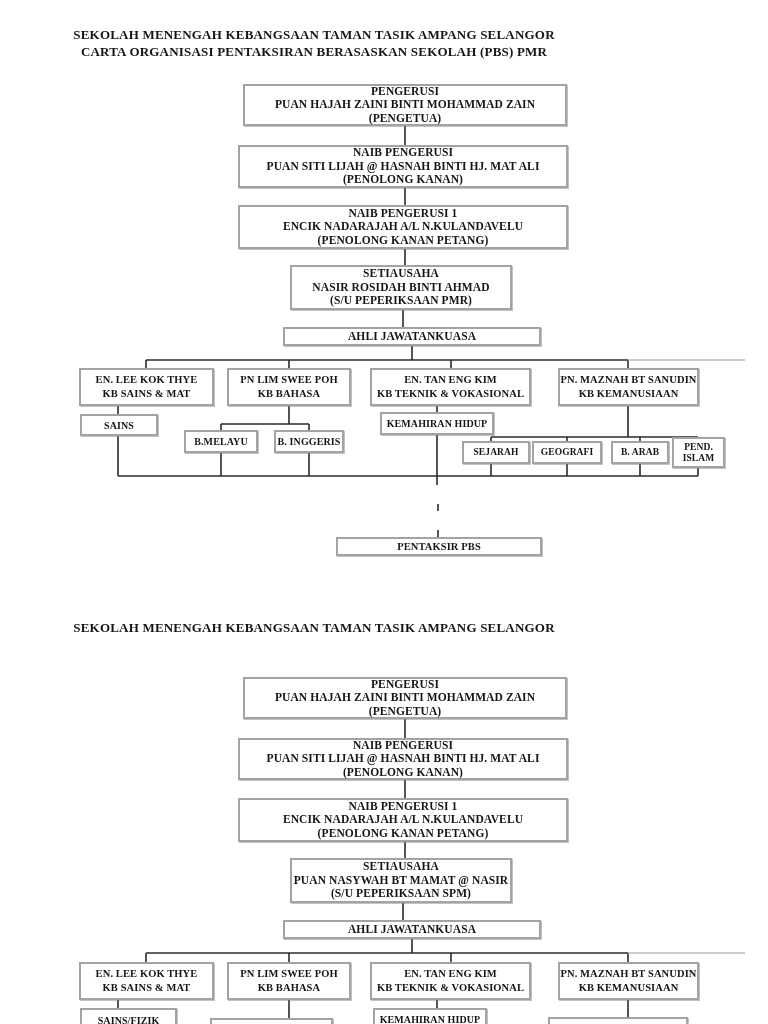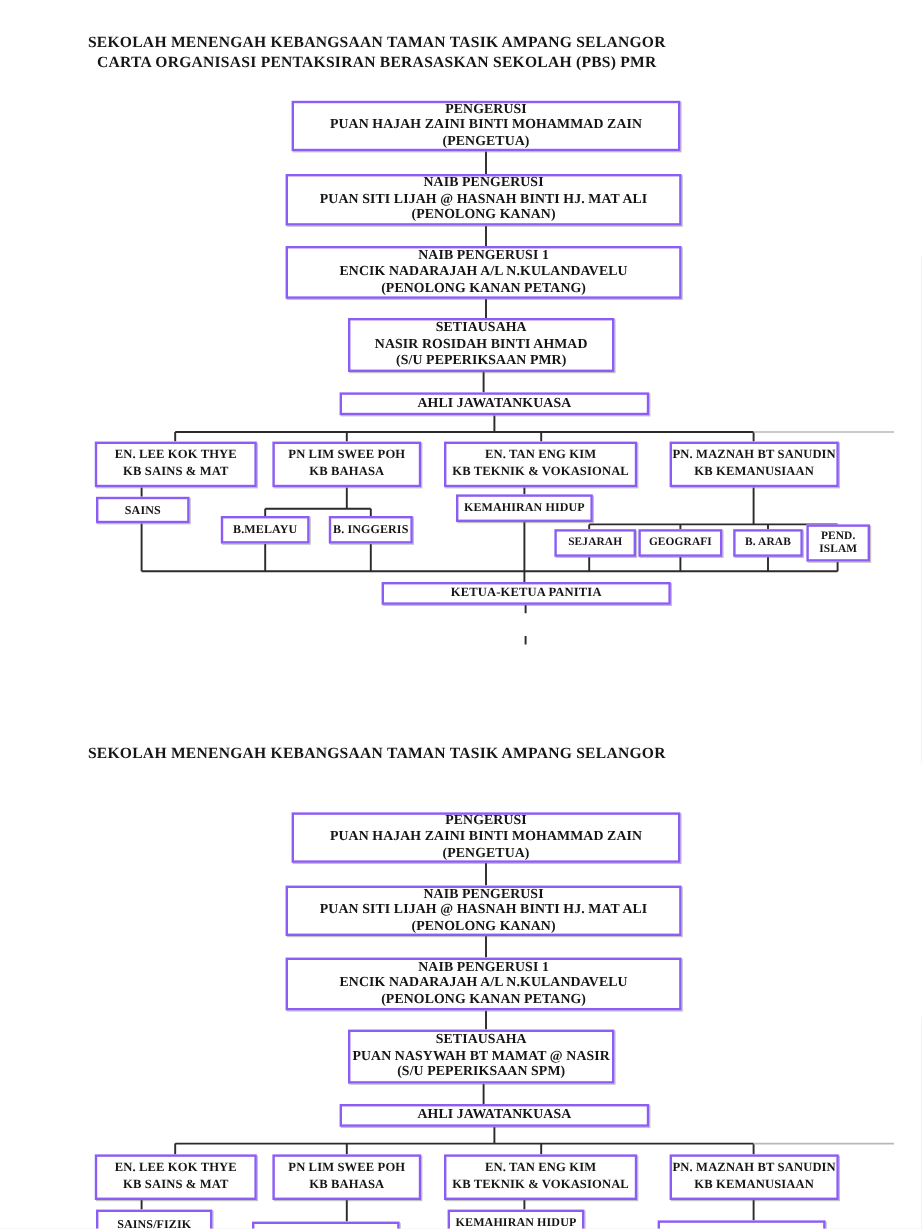--- a/index.html
+++ b/index.html
@@ -13,21 +13,21 @@
     font-weight:bold;
     color:#151515;
   }
   .title{
     position:absolute;left:0;width:628px;
     text-align:center;
     font-size:13px;line-height:17px;letter-spacing:.2px;
   }
   .b{
     position:absolute;
-    border:2px solid #8b5cf6;
+    border:2px solid #a3a3a3;
     box-shadow:1px 1px 0 rgba(120,120,120,.45);
     background:#fff;
     box-sizing:border-box;
     display:flex;flex-direction:column;
     align-items:center;justify-content:center;
     text-align:center;
     font-size:11.5px;line-height:13.5px;letter-spacing:.1px;
   }
   .b .ln{white-space:nowrap;}
   .kb{font-size:10.5px;line-height:14px;}
@@ -138,22 +138,22 @@
     <div class="ln">GEOGRAFI</div>
   </div>
   <div class="b leaf-sm" style="left:611px;top:441px;width:58px;height:23px">
     <div class="ln">B. ARAB</div>
   </div>
   <div class="b leaf-sm" style="left:672px;top:437px;width:53px;height:31px">
     <div class="ln">PEND.</div>
     <div class="ln">ISLAM</div>
   </div>
 
-  <div class="b wide" style="left:318px;top:485px;width:241px;height:19px">
-    <div class="ln">KETUA-KETUA PANITIA</div>
+  <div class="b wide" style="left:336px;top:537px;width:206px;height:19px">
+    <div class="ln">PENTAKSIR PBS</div>
   </div>
 
   <div class="title" style="top:619px">
     <div>SEKOLAH MENENGAH KEBANGSAAN TAMAN TASIK AMPANG SELANGOR</div>
   </div>
 
   <div class="b" style="left:243px;top:677px;width:324px;height:42px">
     <div class="ln">PENGERUSI</div>
     <div class="ln">PUAN HAJAH ZAINI BINTI MOHAMMAD ZAIN</div>
     <div class="ln">(PENGETUA)</div>

